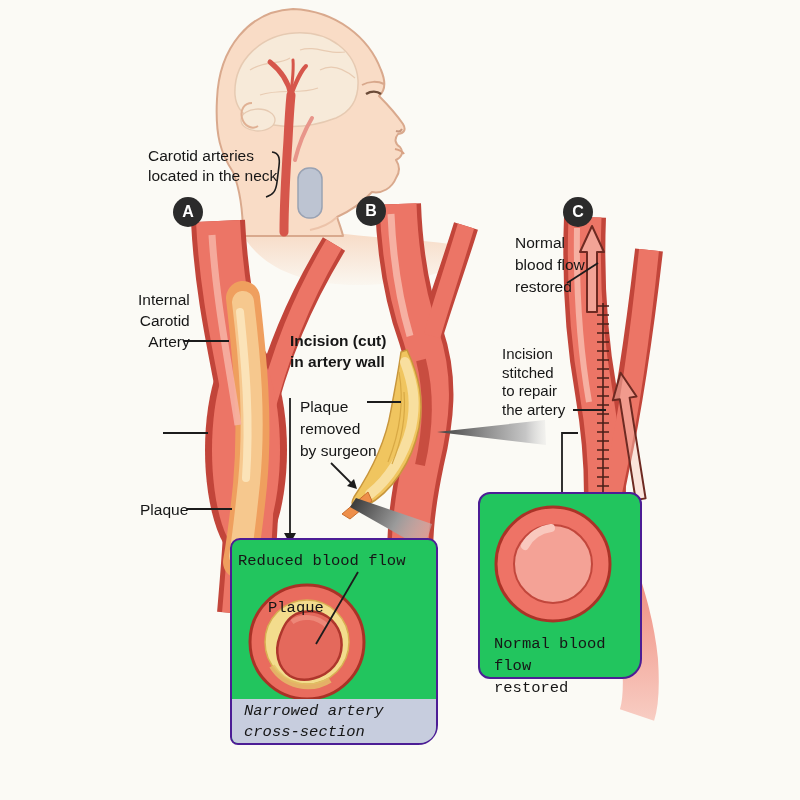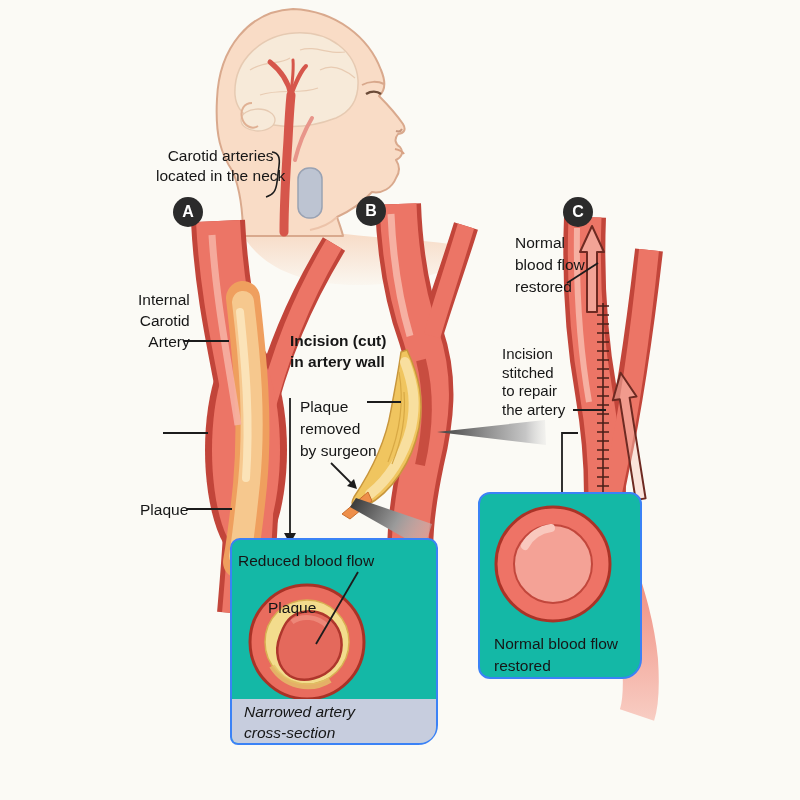--- a/index.html
+++ b/index.html
@@ -1,34 +1,34 @@
 <!DOCTYPE html>
 <html><head>
 <meta charset="utf-8">
 <style>
   html,body{margin:0;padding:0;}
   body{width:800px;height:800px;overflow:hidden;background:#fbfaf5;position:relative;
        font-family:"Liberation Sans",sans-serif;}
   .stage{position:absolute;inset:0;width:800px;height:800px;}
   svg.art{position:absolute;left:0;top:0;}
   .lbl{position:absolute;font-size:15.5px;line-height:20px;color:#161616;white-space:pre-line;}
-  .lbl-neck{left:156px;top:146px;text-align:center;}
+  .lbl-neck{left:148px;top:146px;}
   .lbl-internal{left:138px;top:289px;line-height:21px;text-align:right;}
   .lbl-plaque-a{left:140px;top:500px;}
   .lbl-incision-b{left:290px;top:330px;line-height:21px;font-weight:bold;}
   .lbl-plaque-removed{left:300px;top:396px;line-height:22px;}
   .lbl-flow-c{left:500px;top:232px;line-height:22px;margin-left:15px;}
   .lbl-stitch-c{left:502px;top:345px;font-size:15px;line-height:18.5px;}
   .badge{position:absolute;width:30px;height:30px;border-radius:50%;background:#2b2b2b;
          color:#ffffff;font-weight:bold;font-size:16px;display:flex;align-items:center;
          justify-content:center;}
   .badge-a{left:173px;top:197px;}
   .badge-b{left:356px;top:196px;}
   .badge-c{left:563px;top:197px;}
-  .inset{position:absolute;background:#14b8a6;border:2px solid #3b82f6;box-sizing:border-box;}
+  .inset{position:absolute;background:#22c55e;border:2px solid #4c1d95;box-sizing:border-box;font-family:Liberation Mono, monospace;}
   .inset-left{left:230px;top:538px;width:208px;height:207px;border-radius:10px 10px 20px 8px;}
   .inset-right{left:478px;top:492px;width:164px;height:187px;border-radius:12px 12px 20px 12px;}
   .inset svg{position:absolute;left:0;top:0;}
   .inset-title{position:absolute;left:6px;top:11px;font-size:15.5px;line-height:20px;color:#161616;}
   .inset-plaque{position:absolute;left:36px;top:59px;font-size:15.5px;color:#161616;}
   .caption-band{position:absolute;left:0;right:0;bottom:0;height:44px;background:#c7cdde;
                 border-radius:0 0 16px 6px;}
   .caption-text{padding:2px 0 2px 12px;font-style:italic;font-size:15.5px;line-height:21px;
                 color:#161616;white-space:pre-line;}
   .caption-right{position:absolute;left:14px;top:139px;font-size:15.5px;line-height:22px;

